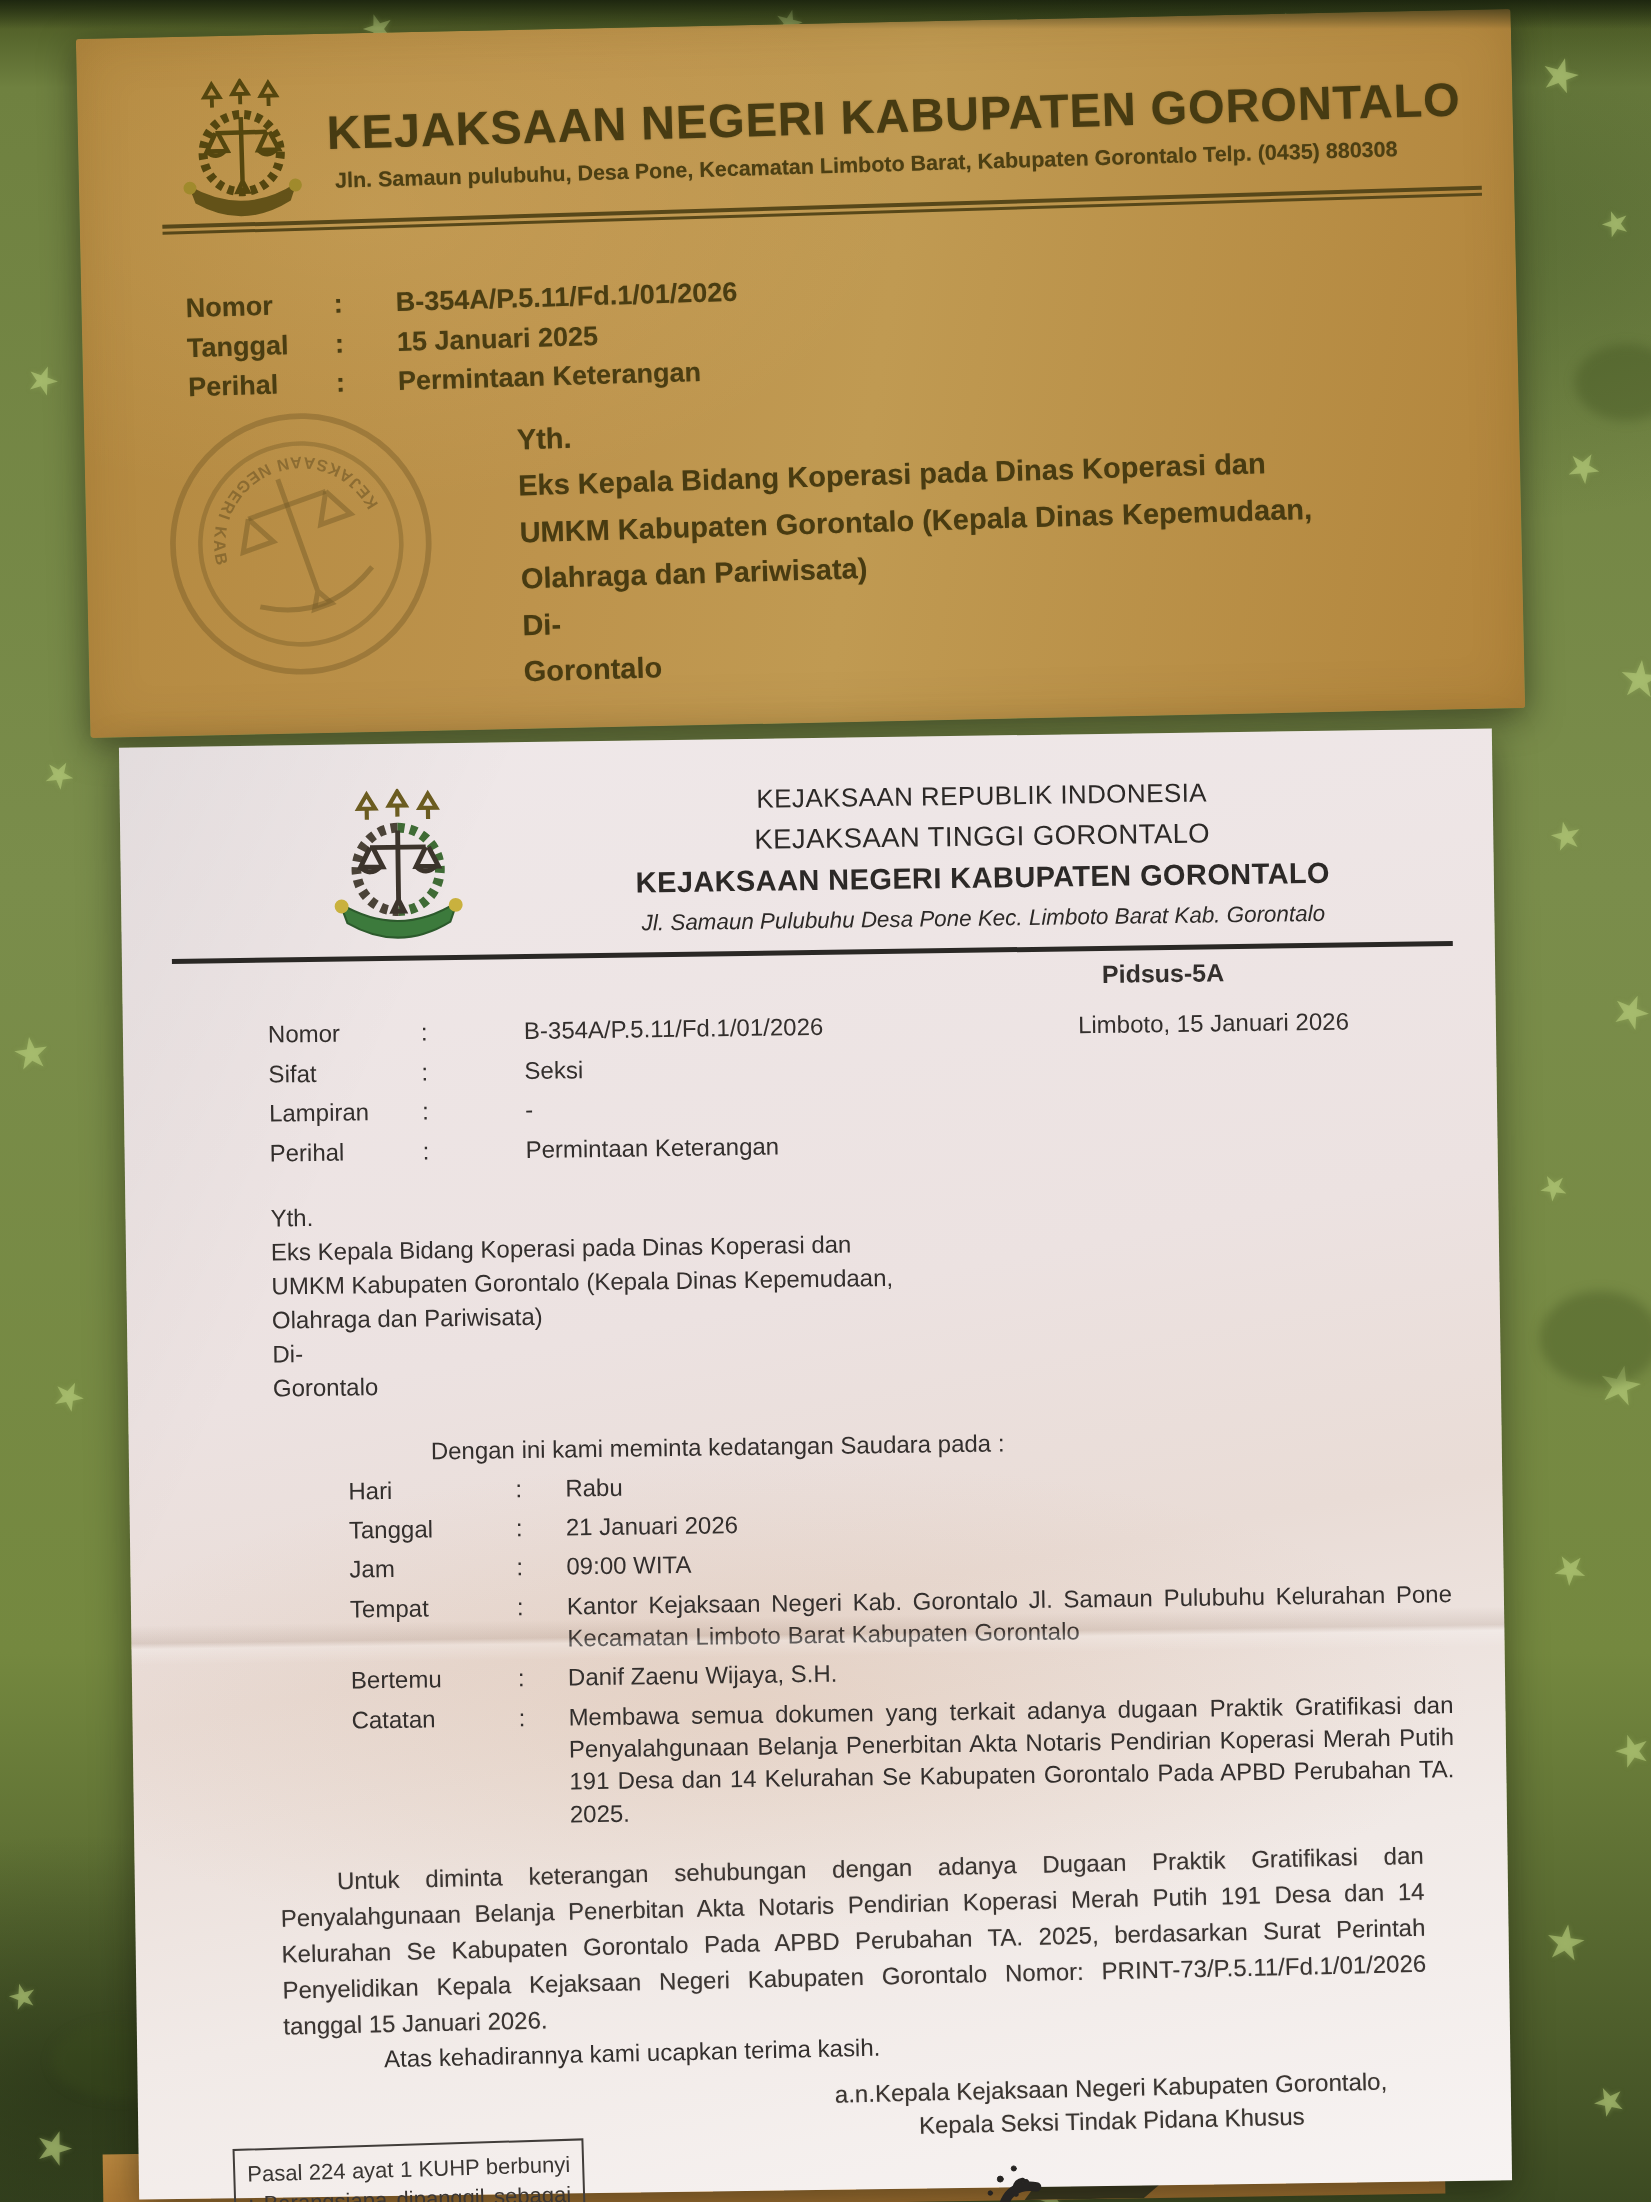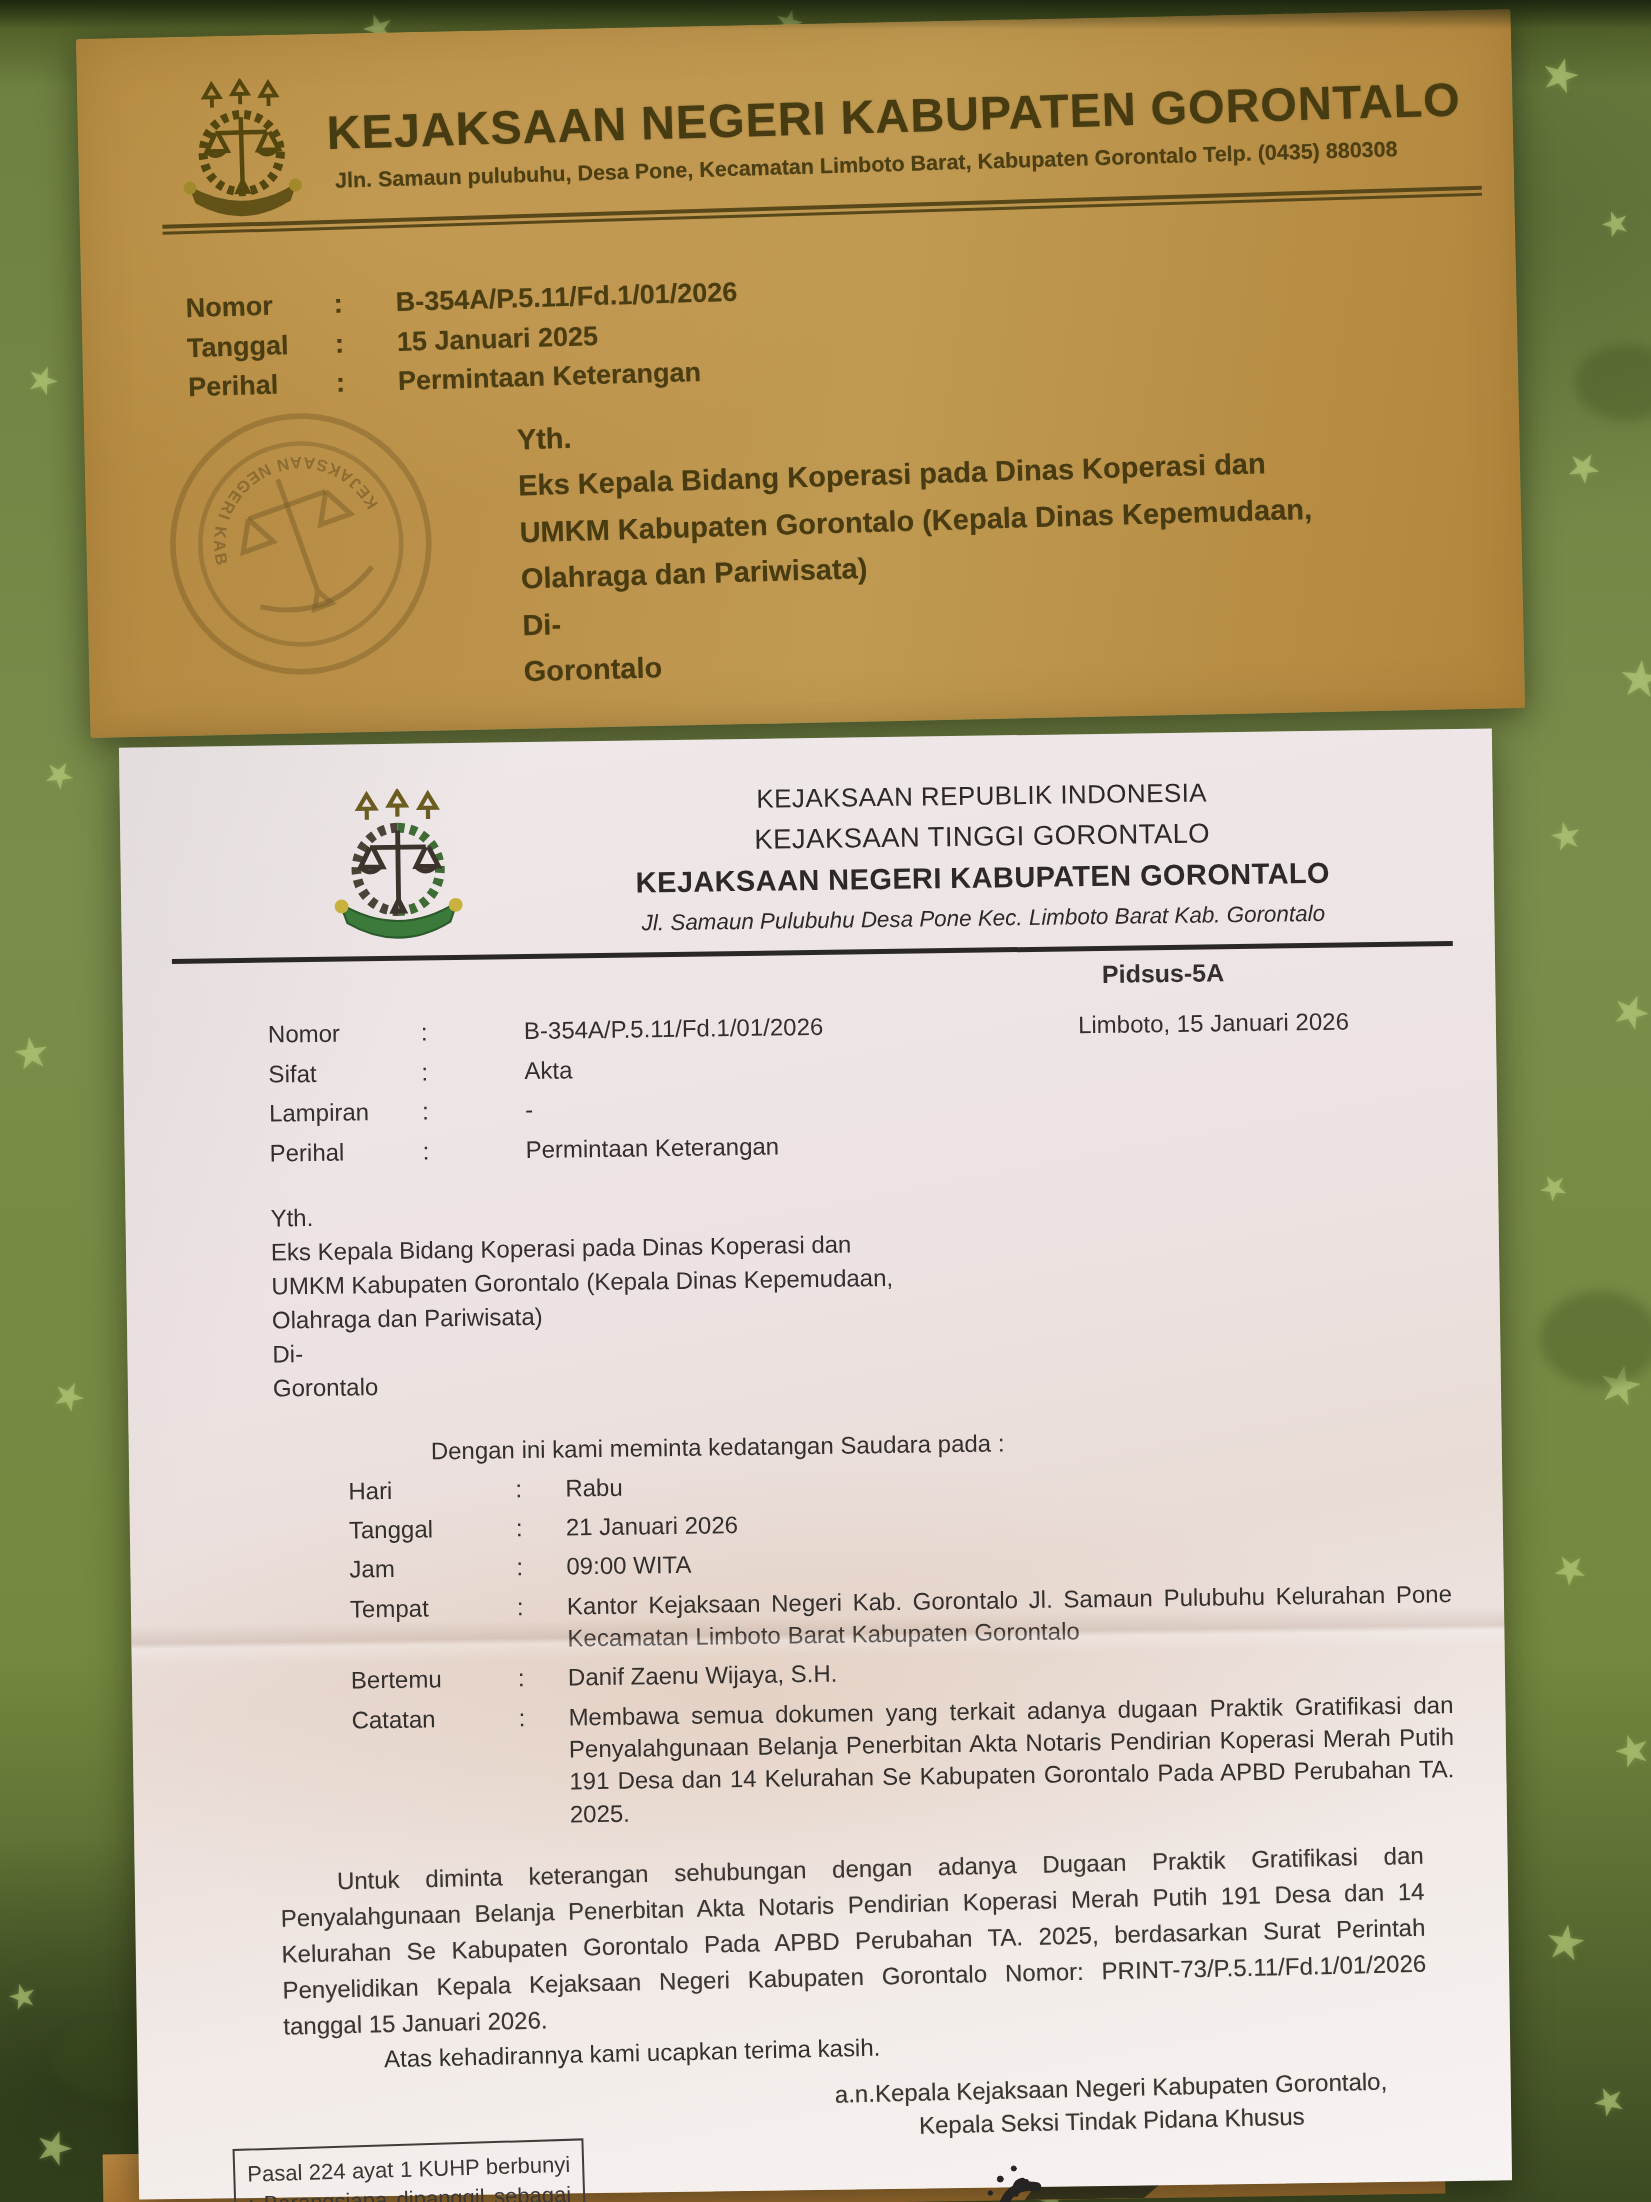--- a/index.html
+++ b/index.html
@@ -271,21 +271,21 @@
     <div class="meta">
       <div class="place-date">Limboto, 15 Januari 2026</div>
       <div class="meta-row">
         <span class="lbl">Nomor</span>
         <span class="col">:</span>
         <span class="val">B-354A/P.5.11/Fd.1/01/2026</span>
       </div>
       <div class="meta-row">
         <span class="lbl">Sifat</span>
         <span class="col">:</span>
-        <span class="val">Akta</span>
+        <span class="val">Seksi</span>
       </div>
       <div class="meta-row">
         <span class="lbl">Lampiran</span>
         <span class="col">:</span>
         <span class="val">-</span>
       </div>
       <div class="meta-row">
         <span class="lbl">Perihal</span>
         <span class="col">:</span>
         <span class="val">Permintaan Keterangan</span>

